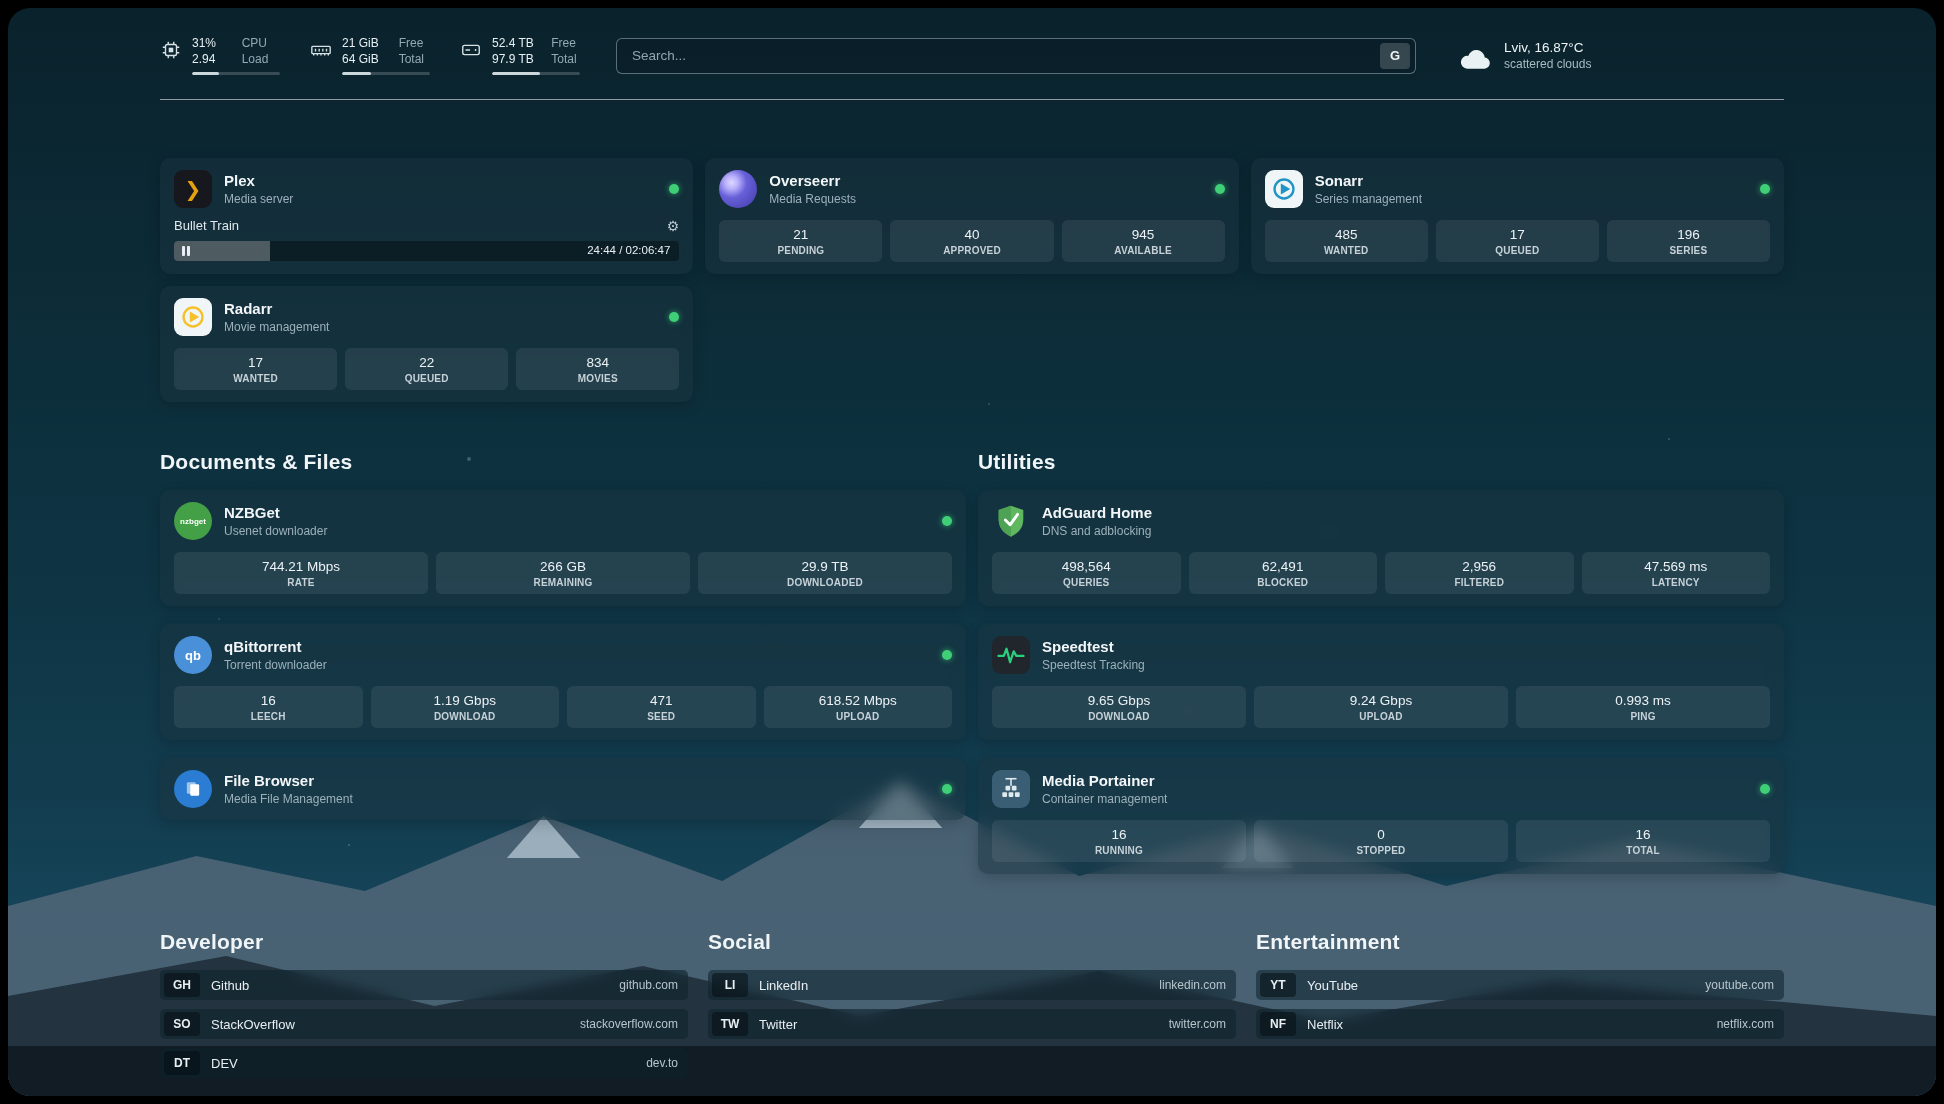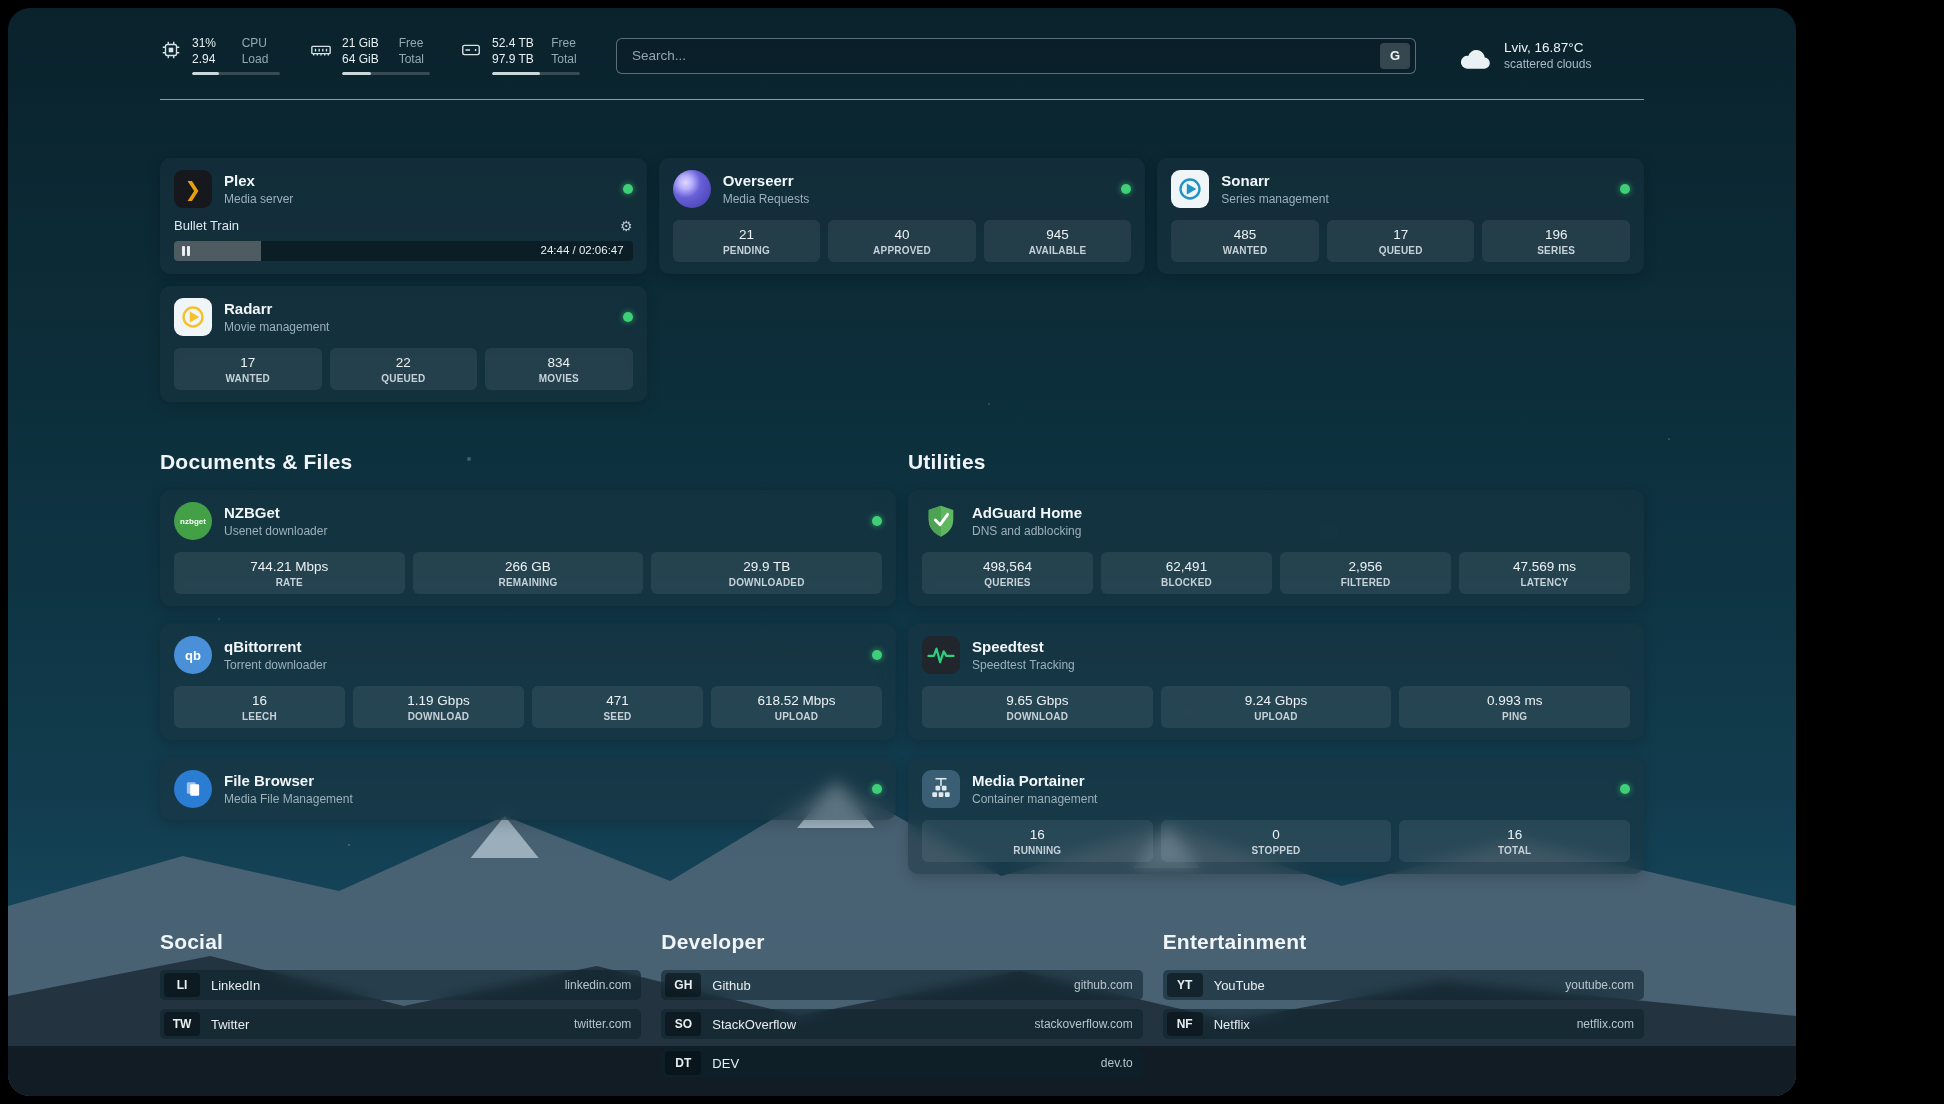--- a/index.html
+++ b/index.html
@@ -1,17 +1,17 @@
 <!DOCTYPE html>
 <html><head>
 <meta charset="utf-8">
 <style>
   html,body{margin:0;padding:0;background:#000;}
   body{width:1944px;height:1104px;font-family:"Liberation Sans","DejaVu Sans",sans-serif;-webkit-font-smoothing:antialiased;}
-  .frame{position:relative;width:1788px;height:1088px;margin:8px;border-radius:22px;overflow:hidden;
+  .frame{position:relative;width:1928px;height:1088px;margin:8px;border-radius:22px;overflow:hidden;
     background:linear-gradient(180deg,#0a222c 0%,#0c2c38 28%,#0e3443 52%,#123c4e 72%,#16455a 85%);}
   .bg-mountains{position:absolute;left:0;bottom:0;width:100%;height:420px;pointer-events:none;}
   .specks{position:absolute;left:0;top:0;width:2px;height:2px;border-radius:50%;background:transparent;pointer-events:none;
     box-shadow:460px 450px 0 1px rgba(255,255,255,.22),980px 395px 0 0 rgba(255,255,255,.18),
     1320px 520px 0 1px rgba(255,255,255,.2),210px 610px 0 0 rgba(255,255,255,.16),
     1660px 430px 0 0 rgba(255,255,255,.2),760px 640px 0 0 rgba(255,255,255,.16),
     1180px 700px 0 1px rgba(255,255,255,.14),1500px 820px 0 0 rgba(255,255,255,.18),
     340px 836px 0 0 rgba(255,255,255,.22),620px 520px 0 0 rgba(255,255,255,.15);}
   .content{position:relative;padding:20px 152px 0 152px;z-index:2;}
 
@@ -472,49 +472,49 @@
                 </div>
             </div>
           </div>
 
         </div>
       </section>
     </div>
 
     <div class="bookmarks">
       <section>
+        <h2>Developer</h2>
+        <div class="bm-row">
+          <span class="bm-abbr">GH</span>
+          <span class="bm-name">Github</span>
+          <span class="bm-url">github.com</span>
+        </div>
+        <div class="bm-row">
+          <span class="bm-abbr">SO</span>
+          <span class="bm-name">StackOverflow</span>
+          <span class="bm-url">stackoverflow.com</span>
+        </div>
+        <div class="bm-row">
+          <span class="bm-abbr">DT</span>
+          <span class="bm-name">DEV</span>
+          <span class="bm-url">dev.to</span>
+        </div>
+      </section>
+
+      <section>
         <h2>Social</h2>
         <div class="bm-row">
           <span class="bm-abbr">LI</span>
           <span class="bm-name">LinkedIn</span>
           <span class="bm-url">linkedin.com</span>
         </div>
         <div class="bm-row">
           <span class="bm-abbr">TW</span>
           <span class="bm-name">Twitter</span>
           <span class="bm-url">twitter.com</span>
-        </div>
-      </section>
-
-      <section>
-        <h2>Developer</h2>
-        <div class="bm-row">
-          <span class="bm-abbr">GH</span>
-          <span class="bm-name">Github</span>
-          <span class="bm-url">github.com</span>
-        </div>
-        <div class="bm-row">
-          <span class="bm-abbr">SO</span>
-          <span class="bm-name">StackOverflow</span>
-          <span class="bm-url">stackoverflow.com</span>
-        </div>
-        <div class="bm-row">
-          <span class="bm-abbr">DT</span>
-          <span class="bm-name">DEV</span>
-          <span class="bm-url">dev.to</span>
         </div>
       </section>
 
       <section>
         <h2>Entertainment</h2>
         <div class="bm-row">
           <span class="bm-abbr">YT</span>
           <span class="bm-name">YouTube</span>
           <span class="bm-url">youtube.com</span>
         </div>

